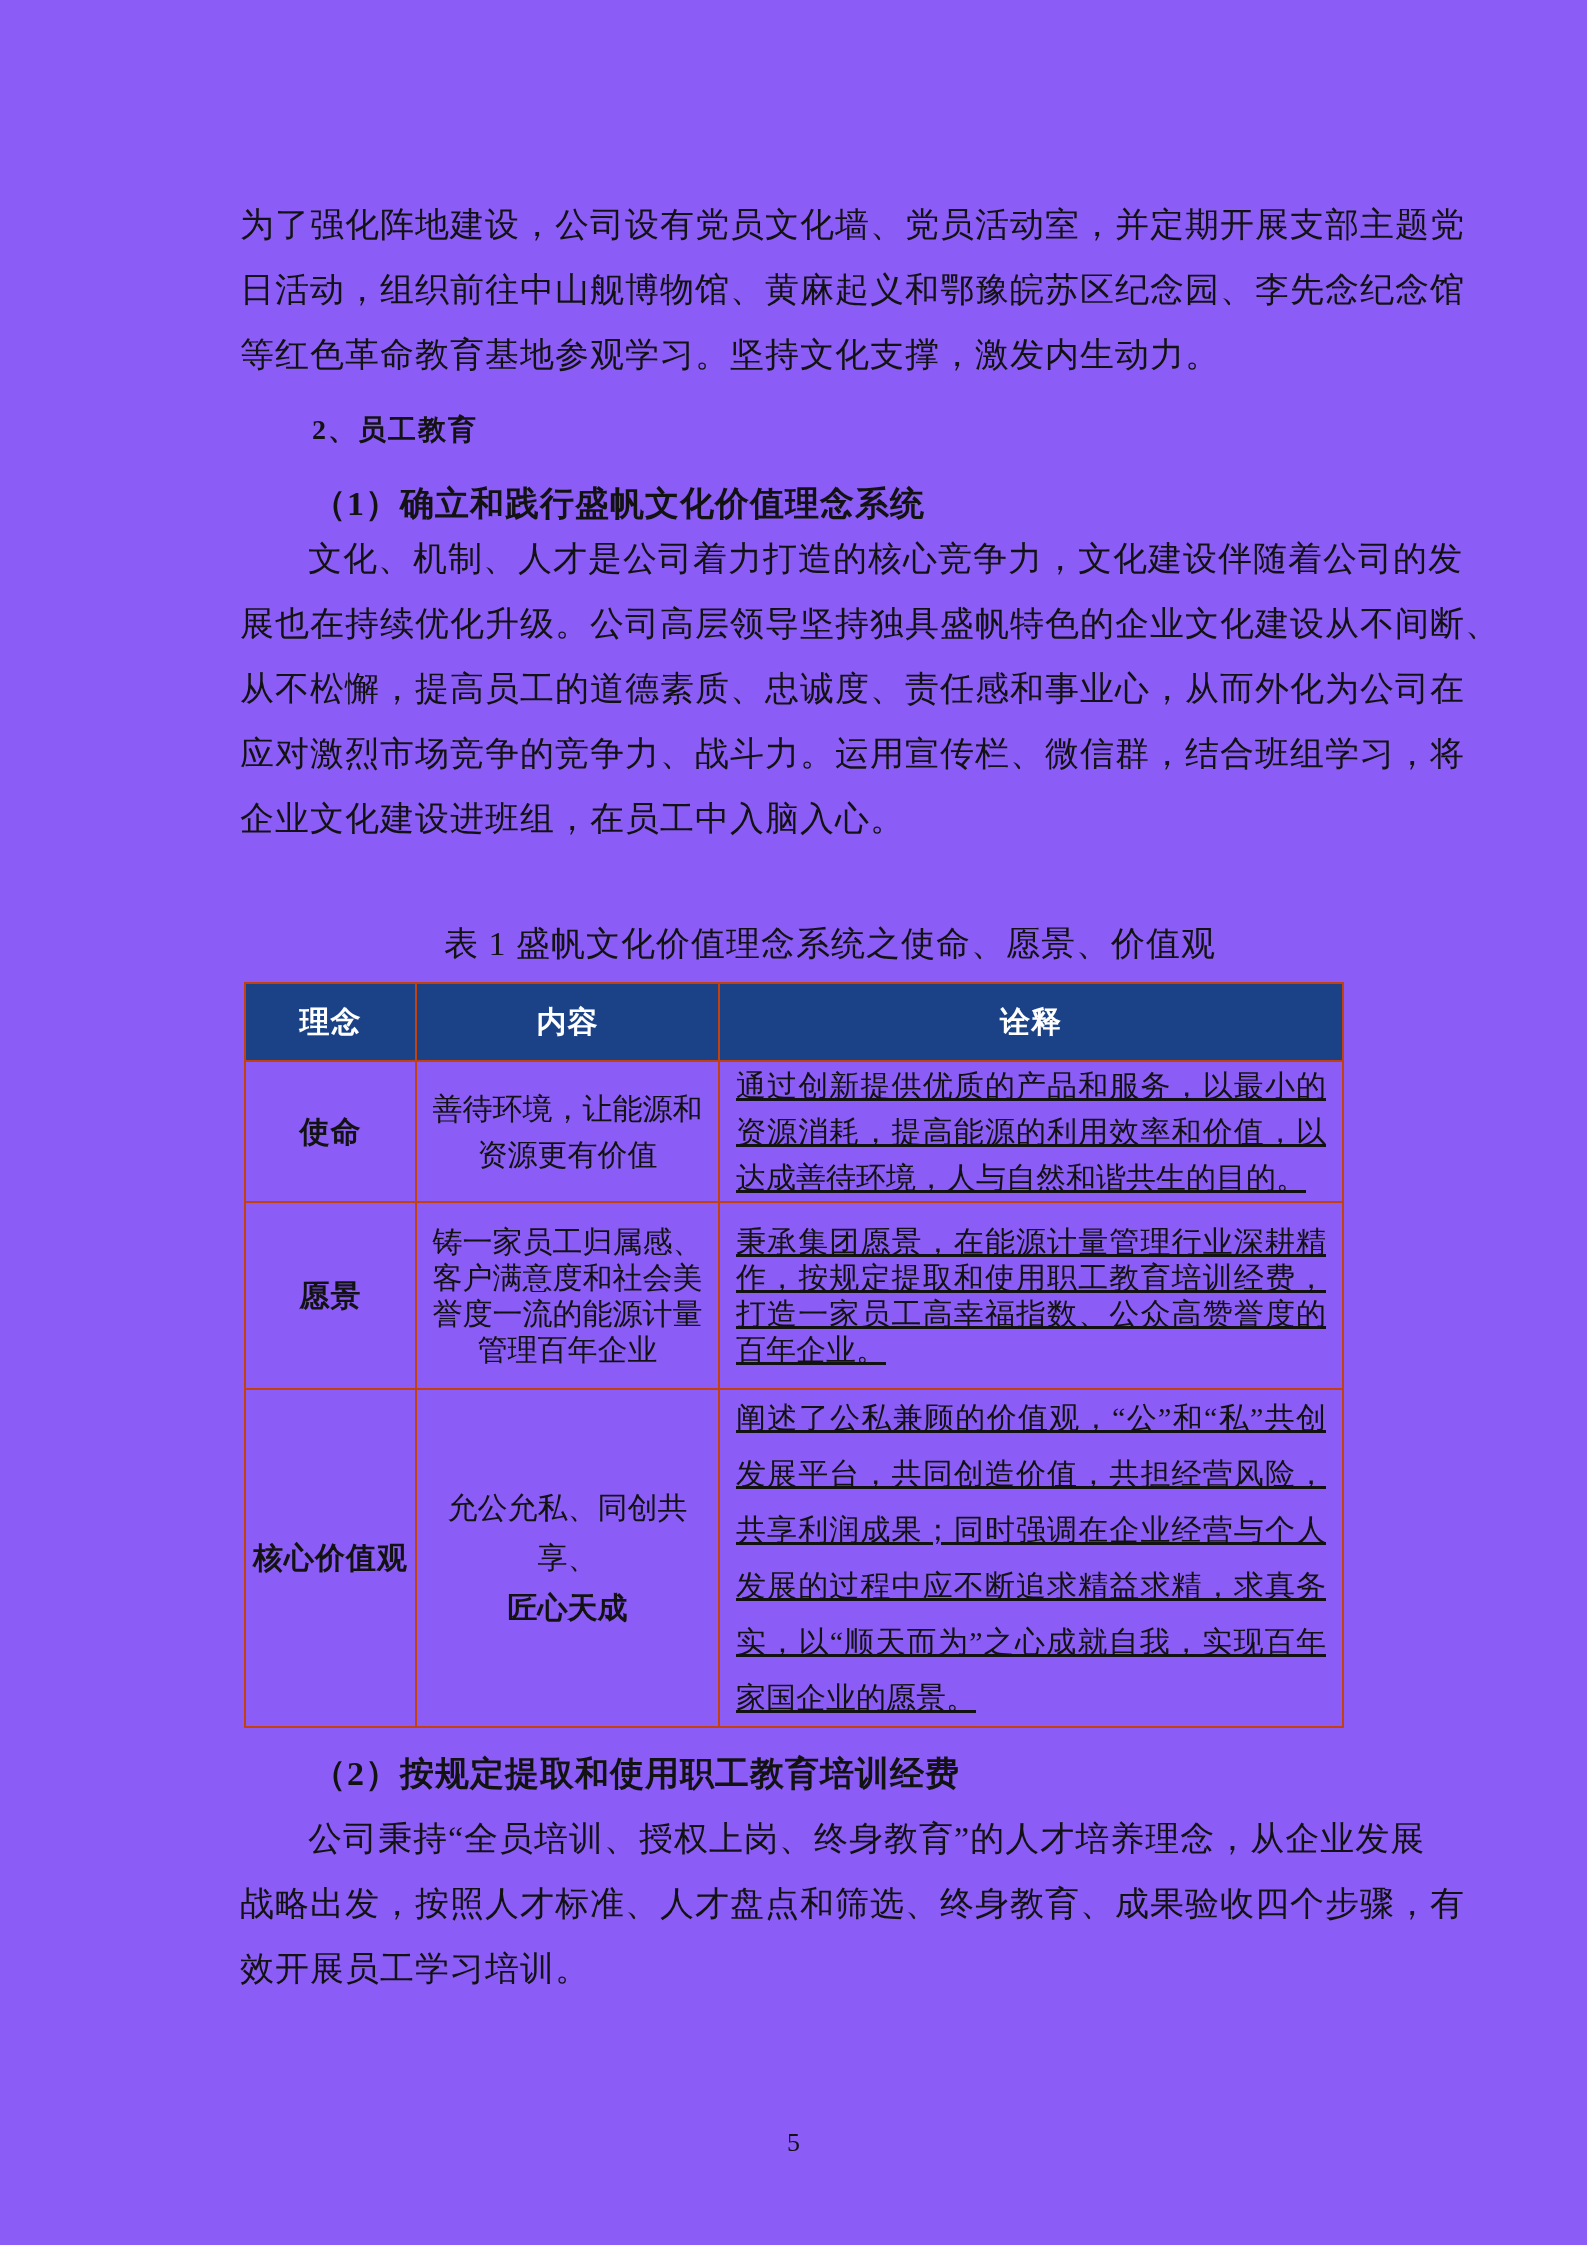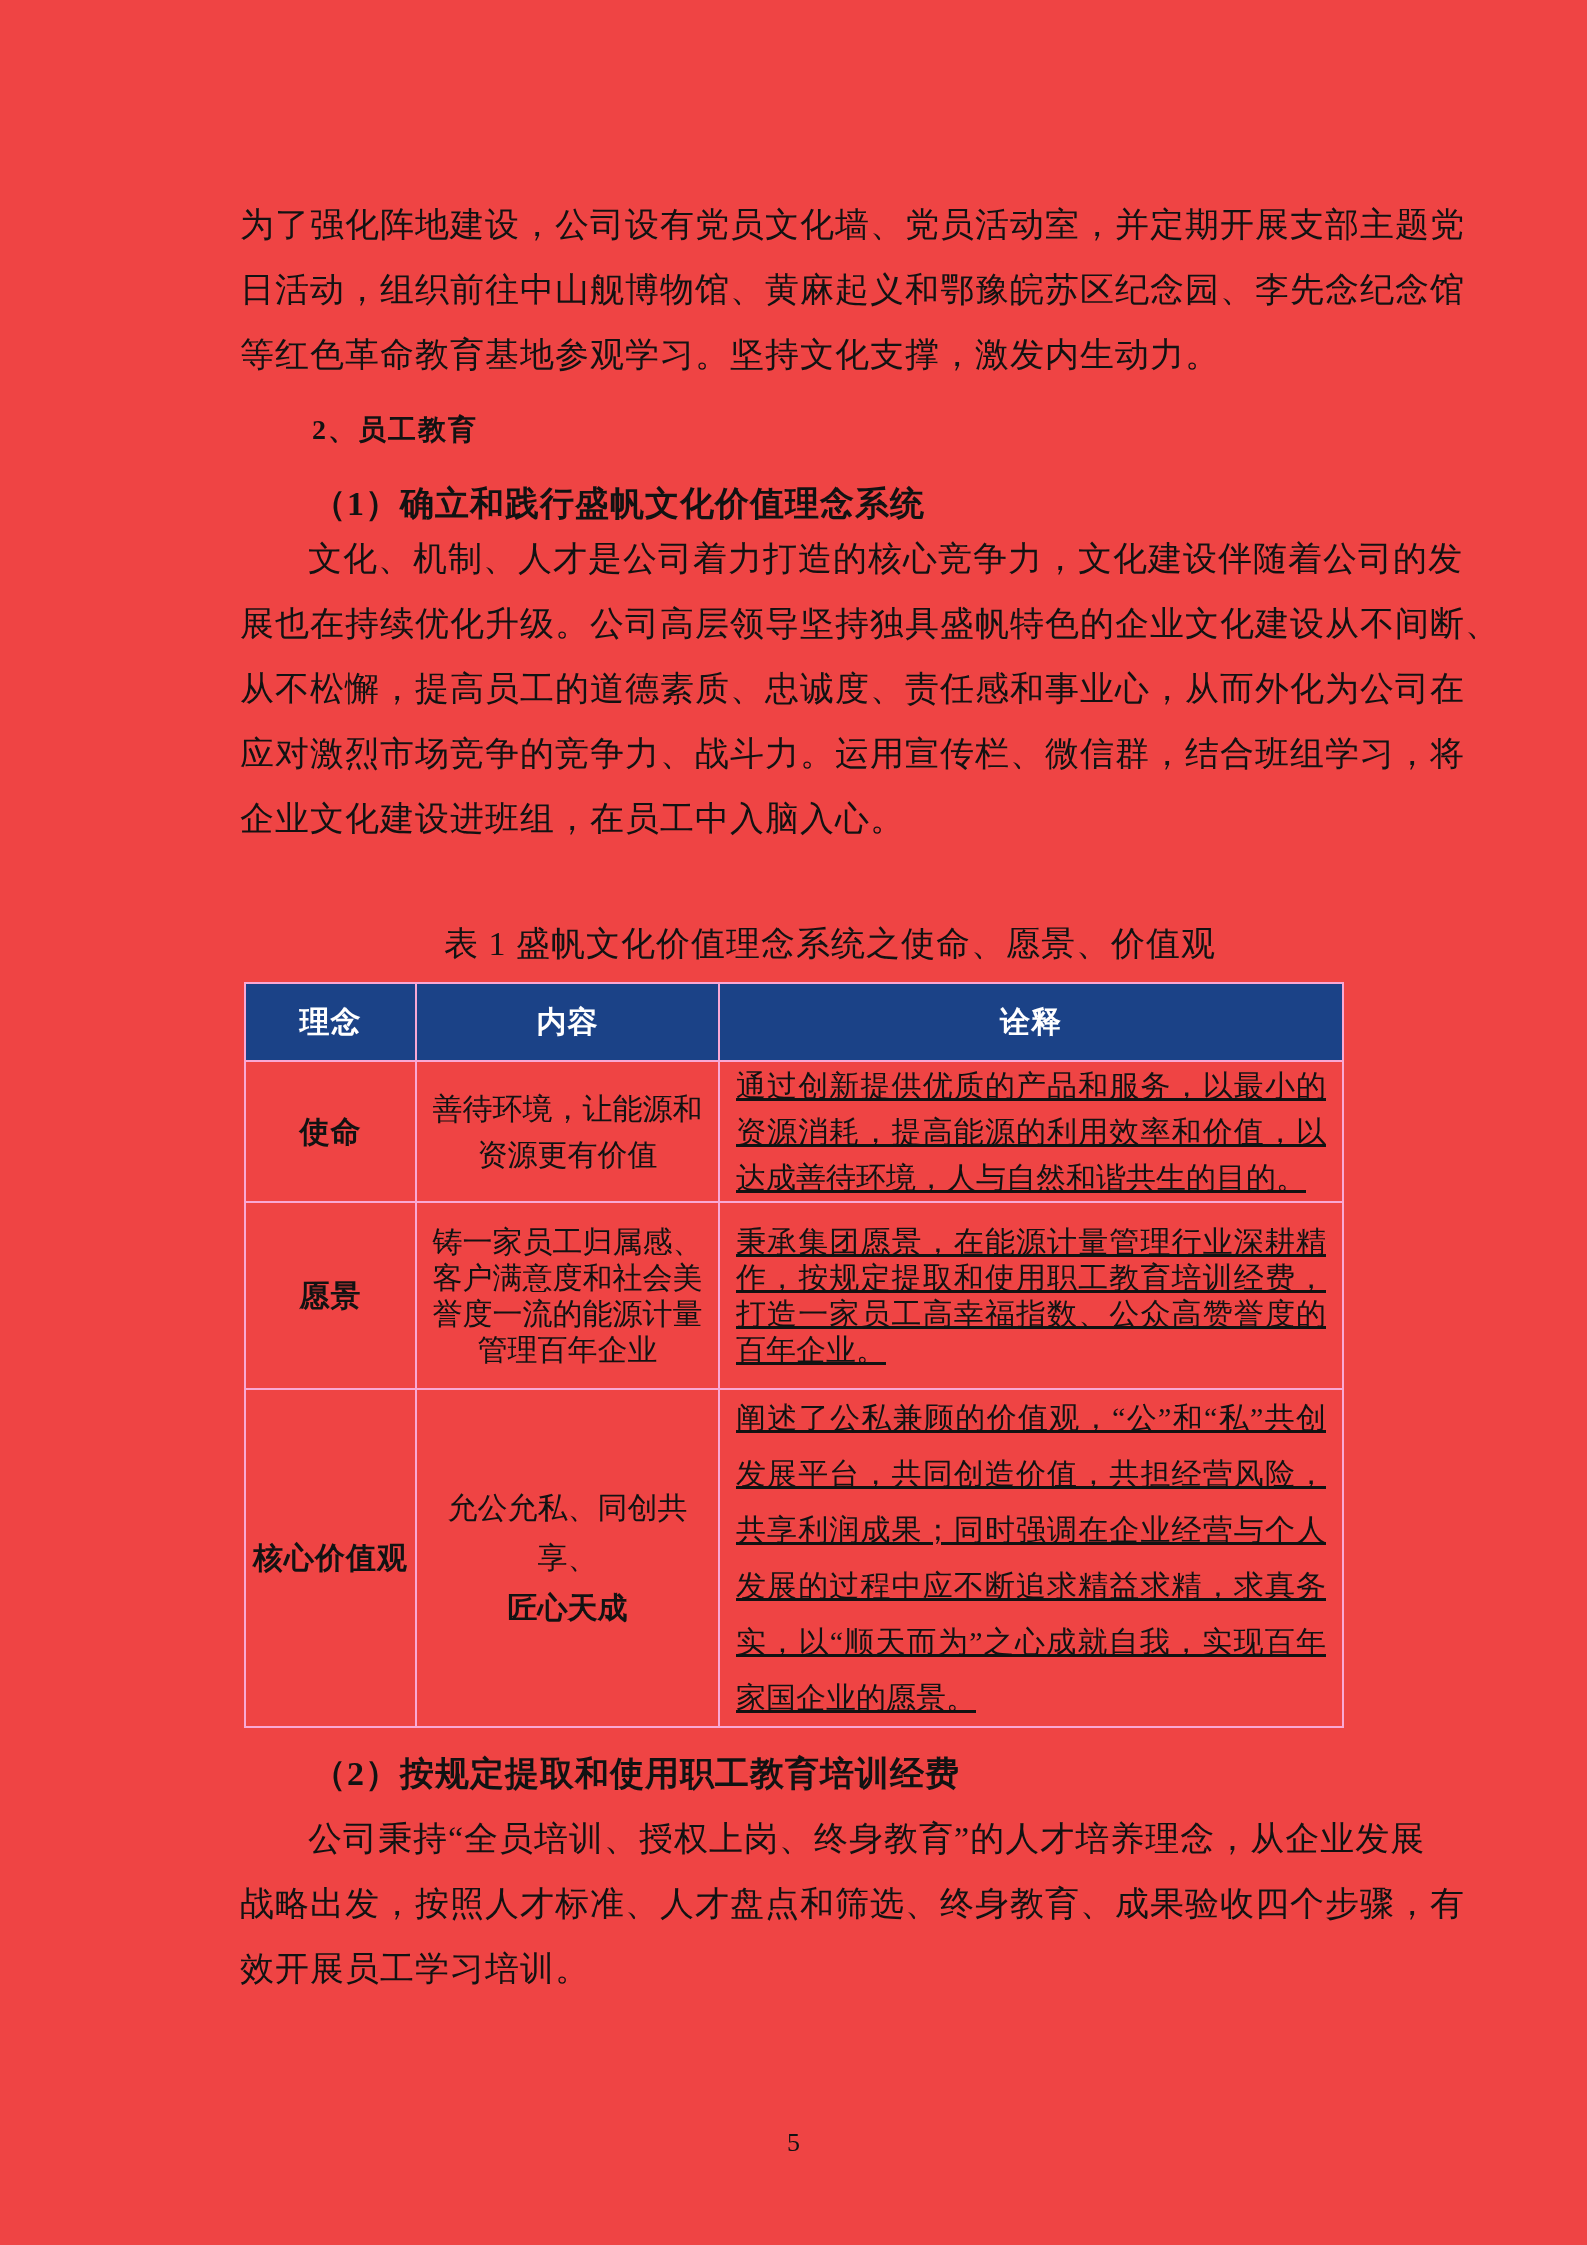--- a/index.html
+++ b/index.html
@@ -1,19 +1,19 @@
 <!DOCTYPE html>
 <html><head>
 <meta charset="utf-8">
 <style>
   html,body{margin:0;padding:0;background:#e8e8e8;}
   .page{
     position:relative;
     width:1587px;height:2245px;
-    background:#ef4444;
+    background:#8b5cf6;
     margin:0 auto;
     font-family:"Liberation Serif","DejaVu Serif",serif;
     color:#121212;
     overflow:hidden;
   }
   .content{margin-left:240px;width:1180px;}
   .bodyline{
     font-size:34px;
     line-height:65px;height:65px;
     white-space:nowrap;
@@ -47,21 +47,21 @@
   table.values{
     margin-top:6px;margin-left:4px;
     border-collapse:collapse;
     table-layout:fixed;
     width:1098px;
   }
   table.values col.c1{width:171px;}
   table.values col.c2{width:303px;}
   table.values col.c3{width:624px;}
   table.values th,table.values td{
-    border:2px solid #f9a8d4;
+    border:2px solid #c2410c;
     vertical-align:middle;
     font-size:30px;
   }
   table.values th{
     height:74px;
     color:#ffffff;
     font-weight:bold;
     text-align:center;
     letter-spacing:1px;
   }

